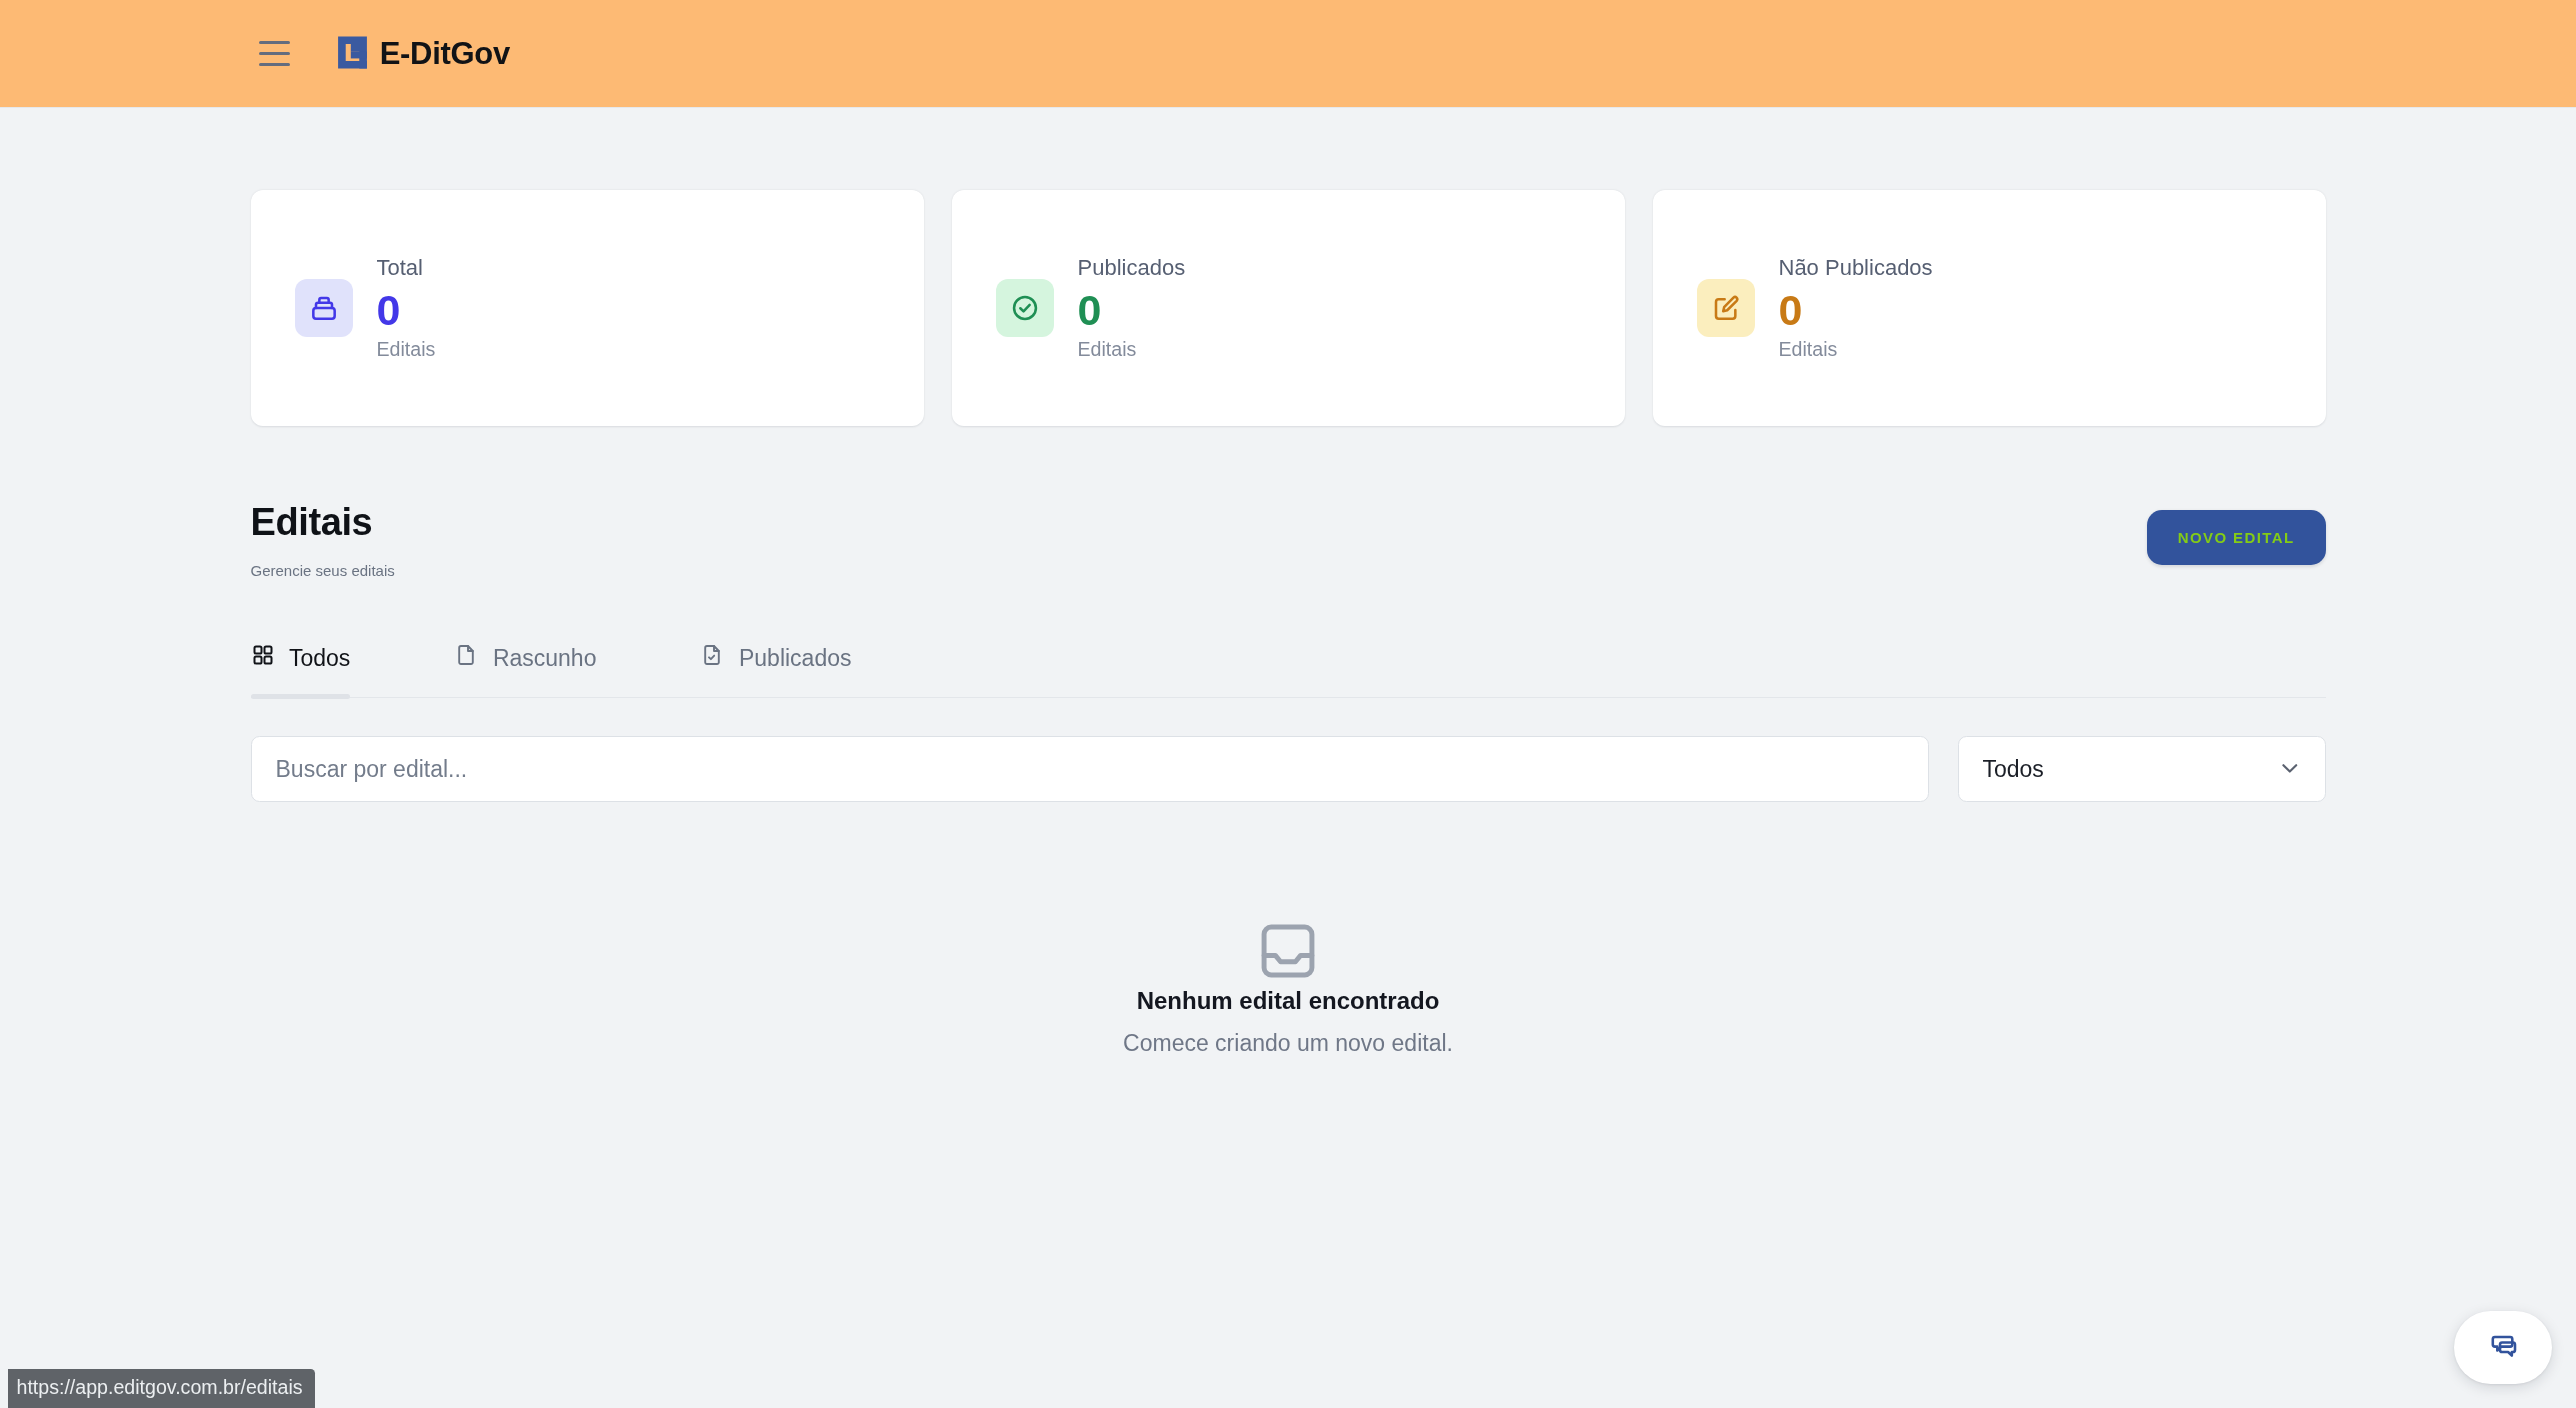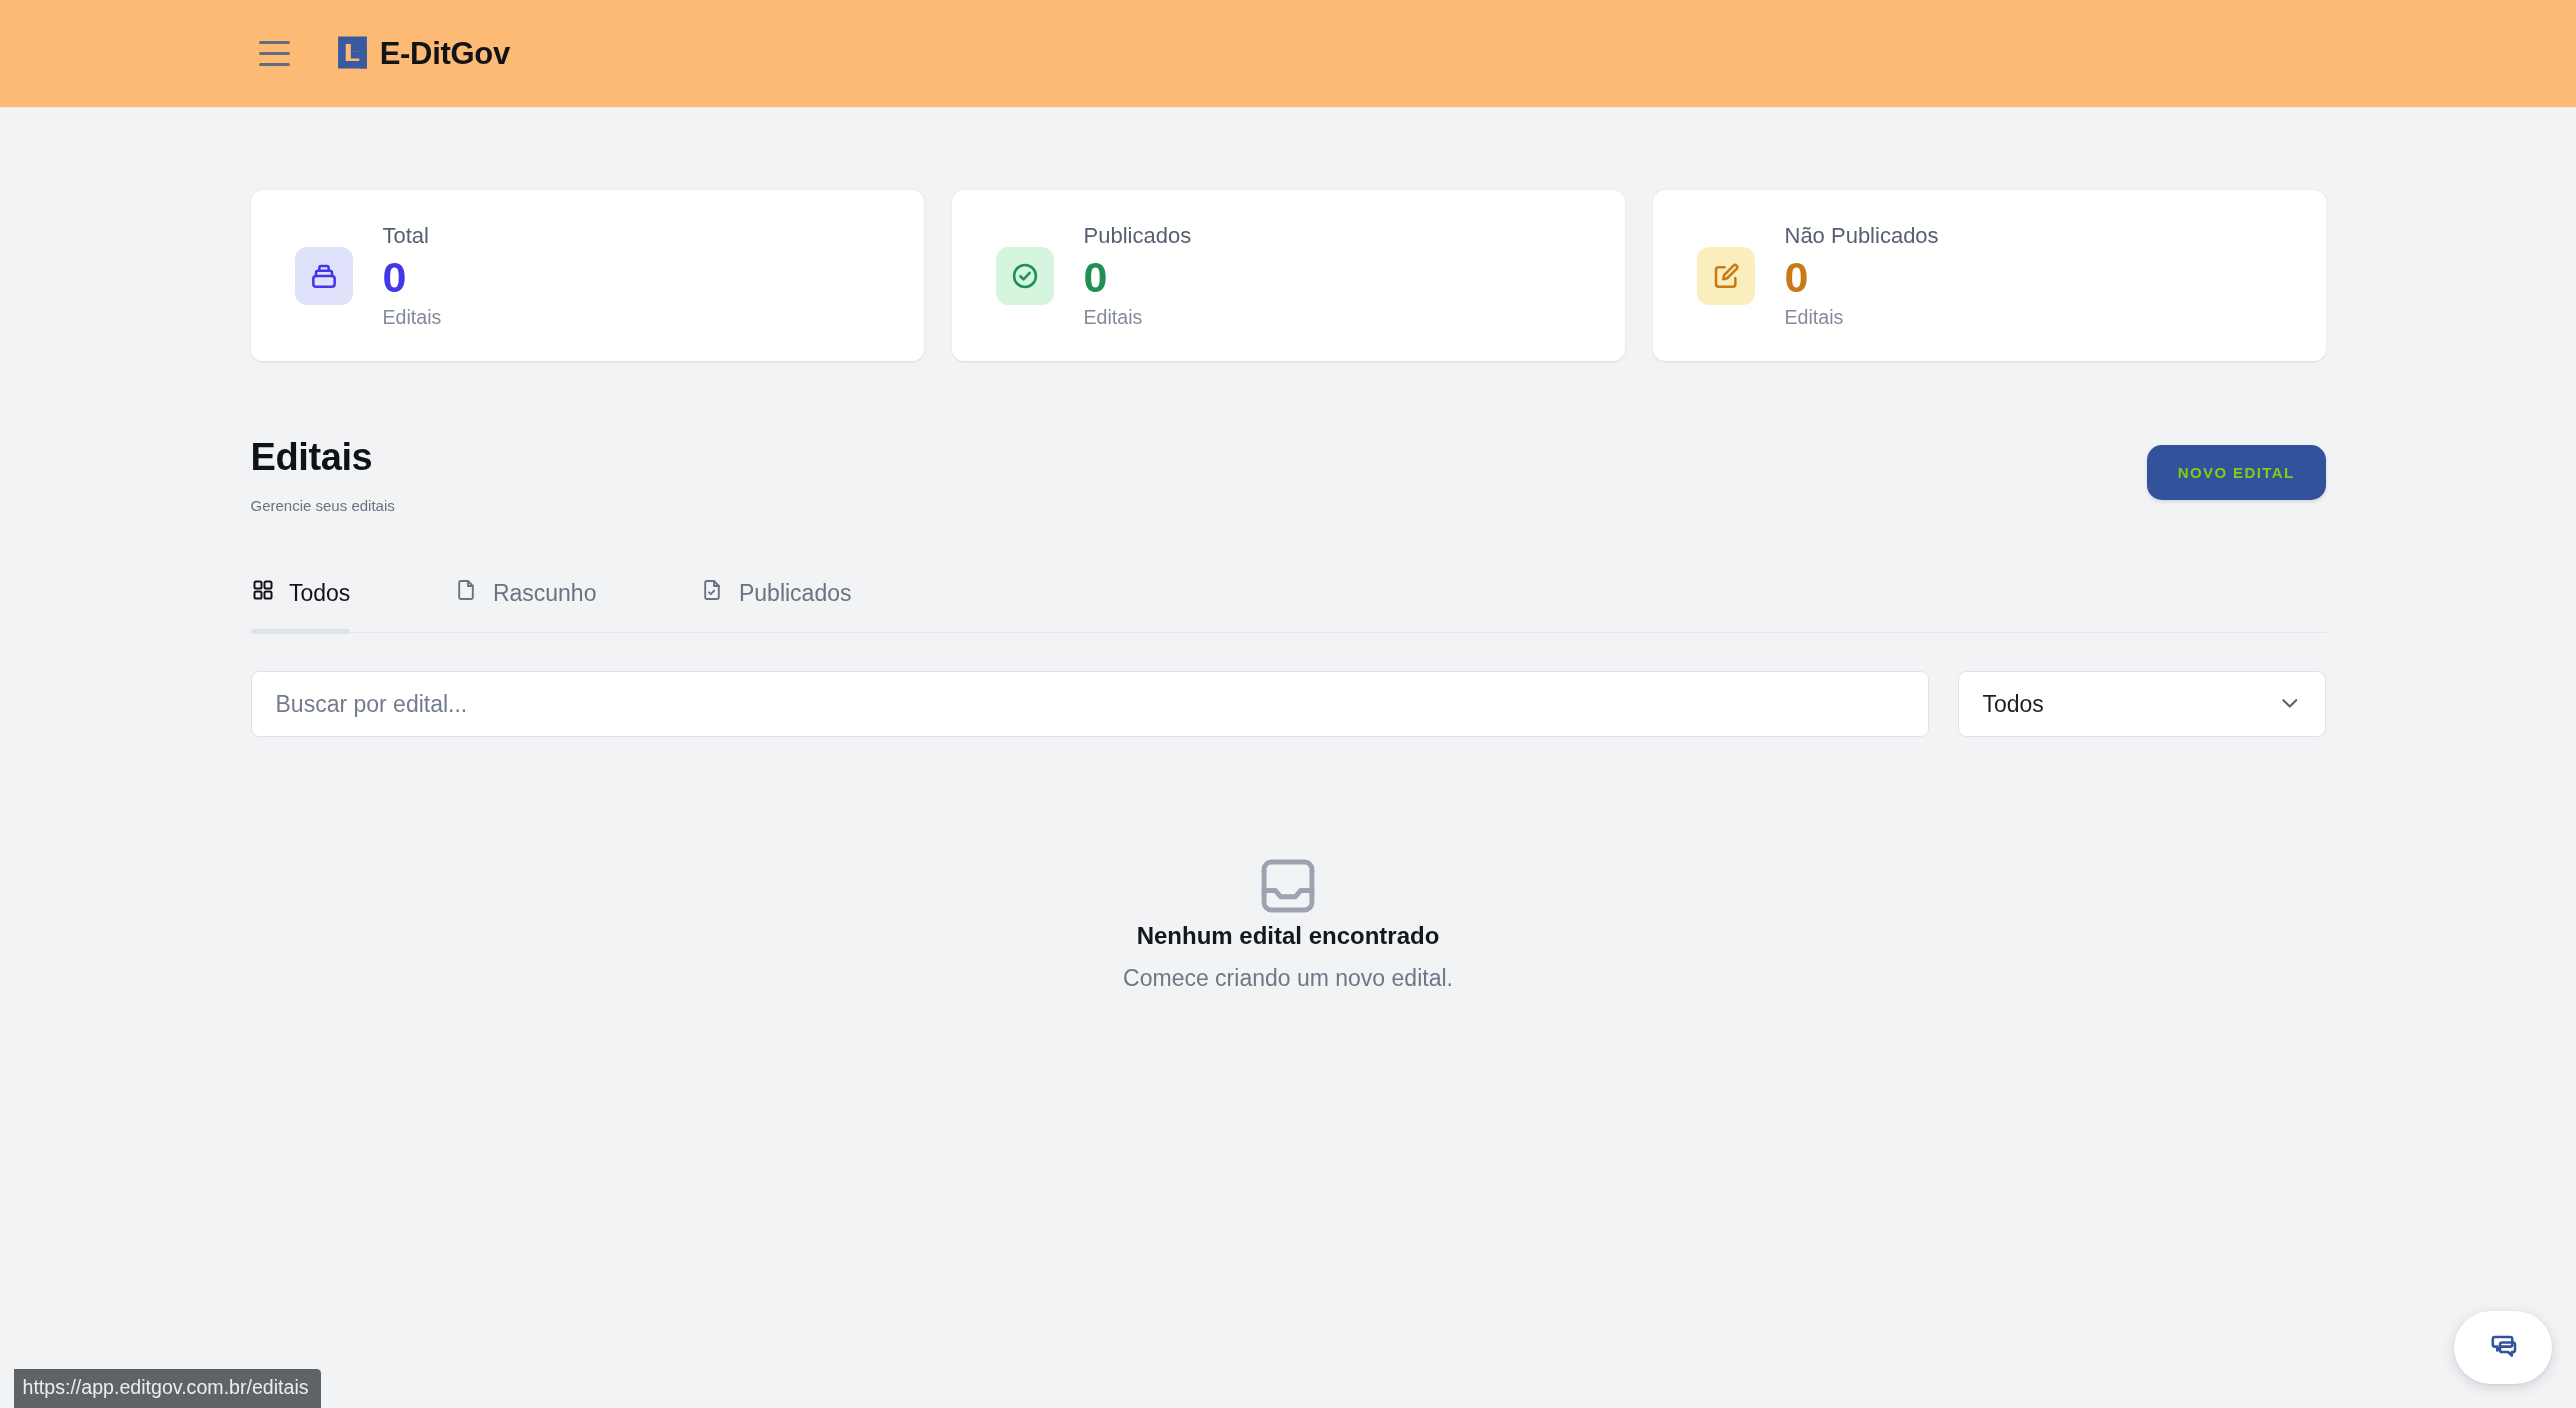--- a/index.html
+++ b/index.html
@@ -70,26 +70,26 @@
 
   
   .stats {
     display: flex;
     gap: 28px;
   }
   .stat-card {
     flex: 1;
     background: #ffffff;
     border-radius: 12px;
-    height: 171px;
+    height: 236px;
     box-shadow: 0 0.9px 2.6px rgba(16,24,40,0.07), 0 0.9px 1.7px rgba(16,24,40,0.04);
     display: flex;
     align-items: center;
     padding: 0 44px;
-    gap: 30px;
+    gap: 24px;
   }
   .stat-icon {
     width: 58px;
     height: 58px;
     border-radius: 12px;
     display: flex;
     align-items: center;
     justify-content: center;
     flex: 0 0 auto;
   }
@@ -250,21 +250,21 @@
     box-shadow: 0 3.4px 13.6px rgba(16,24,40,0.13), 0 0.9px 2.6px rgba(16,24,40,0.08);
     display: flex;
     align-items: center;
     justify-content: center;
     cursor: pointer;
   }
 
   
   .status-bar {
     position: absolute;
-    left: 14px;
+    left: 8px;
     bottom: 0;
     background: #5f6368;
     color: #eceff1;
     font-size: 19.6px;
     line-height: 1;
     padding: 9.4px 12px 10.2px 8.5px;
     border-top-right-radius: 4.3px;
     font-family: "Liberation Sans", "DejaVu Sans", sans-serif;
     white-space: nowrap;
   }

